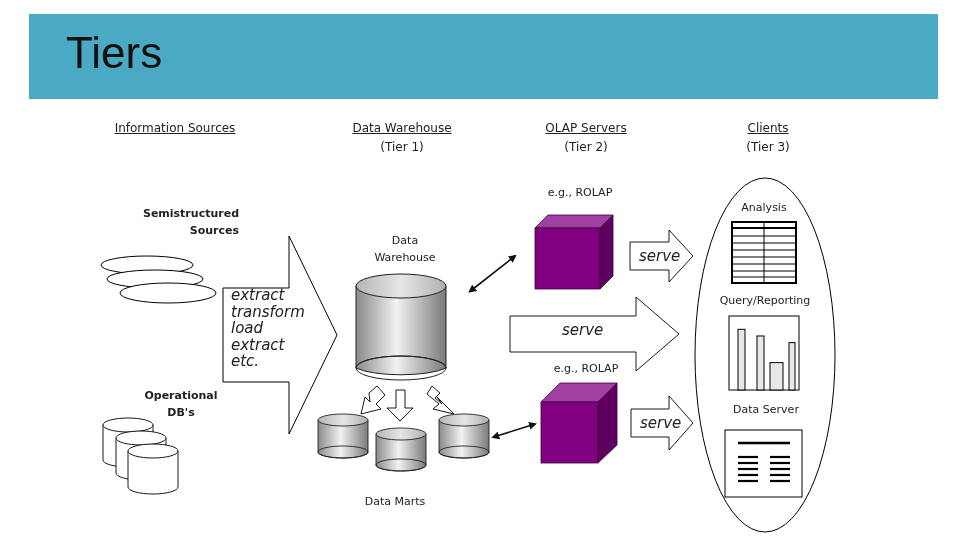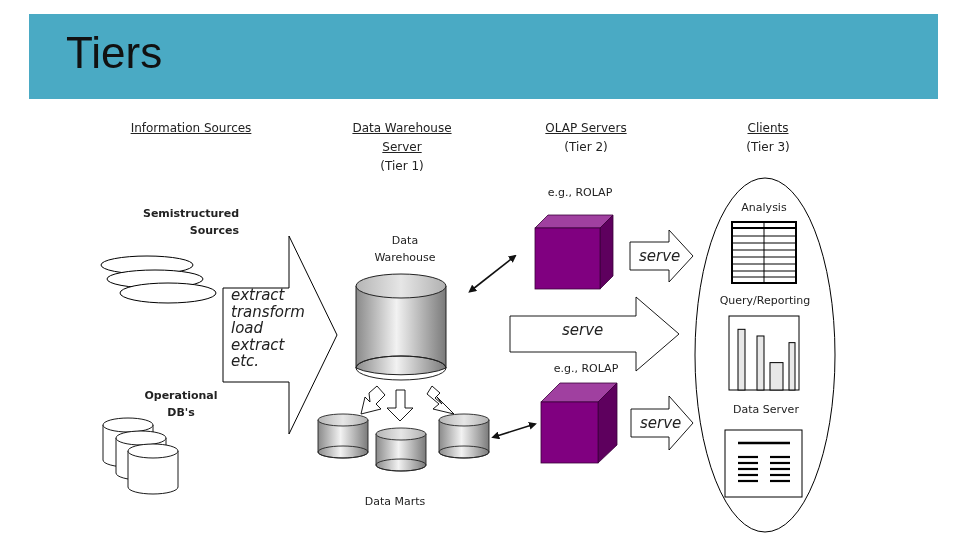--- a/index.html
+++ b/index.html
@@ -16,26 +16,25 @@
   .ital { position:absolute; font-family:"DejaVu Sans", sans-serif; font-size:15px; font-style:italic;
           color:#222; line-height:16.5px; white-space:nowrap; }
   svg { position:absolute; left:0; top:0; }
 </style>
 </head>
 <body>
 
 <div class="banner"></div>
 <div class="title">Tiers</div>
 
-<div class="hdr" style="left:116px;top:119px;width:150px;">
+<div class="hdr" style="left:100px;top:119px;width:150px;">
   <span class="u">Information Sources</span>
 </div>
 <div class="hdr" style="left:332px;top:119px;width:140px;">
   <div class="u">Data Warehouse</div>
-  <div class="u">Server</div>
   <div>(Tier 1)</div>
 </div>
 <div class="hdr" style="left:526px;top:119px;width:120px;">
   <div class="u">OLAP Servers</div>
   <div>(Tier 2)</div>
 </div>
 <div class="hdr" style="left:718px;top:119px;width:100px;">
   <div class="u">Clients</div>
   <div>(Tier 3)</div>
 </div>

